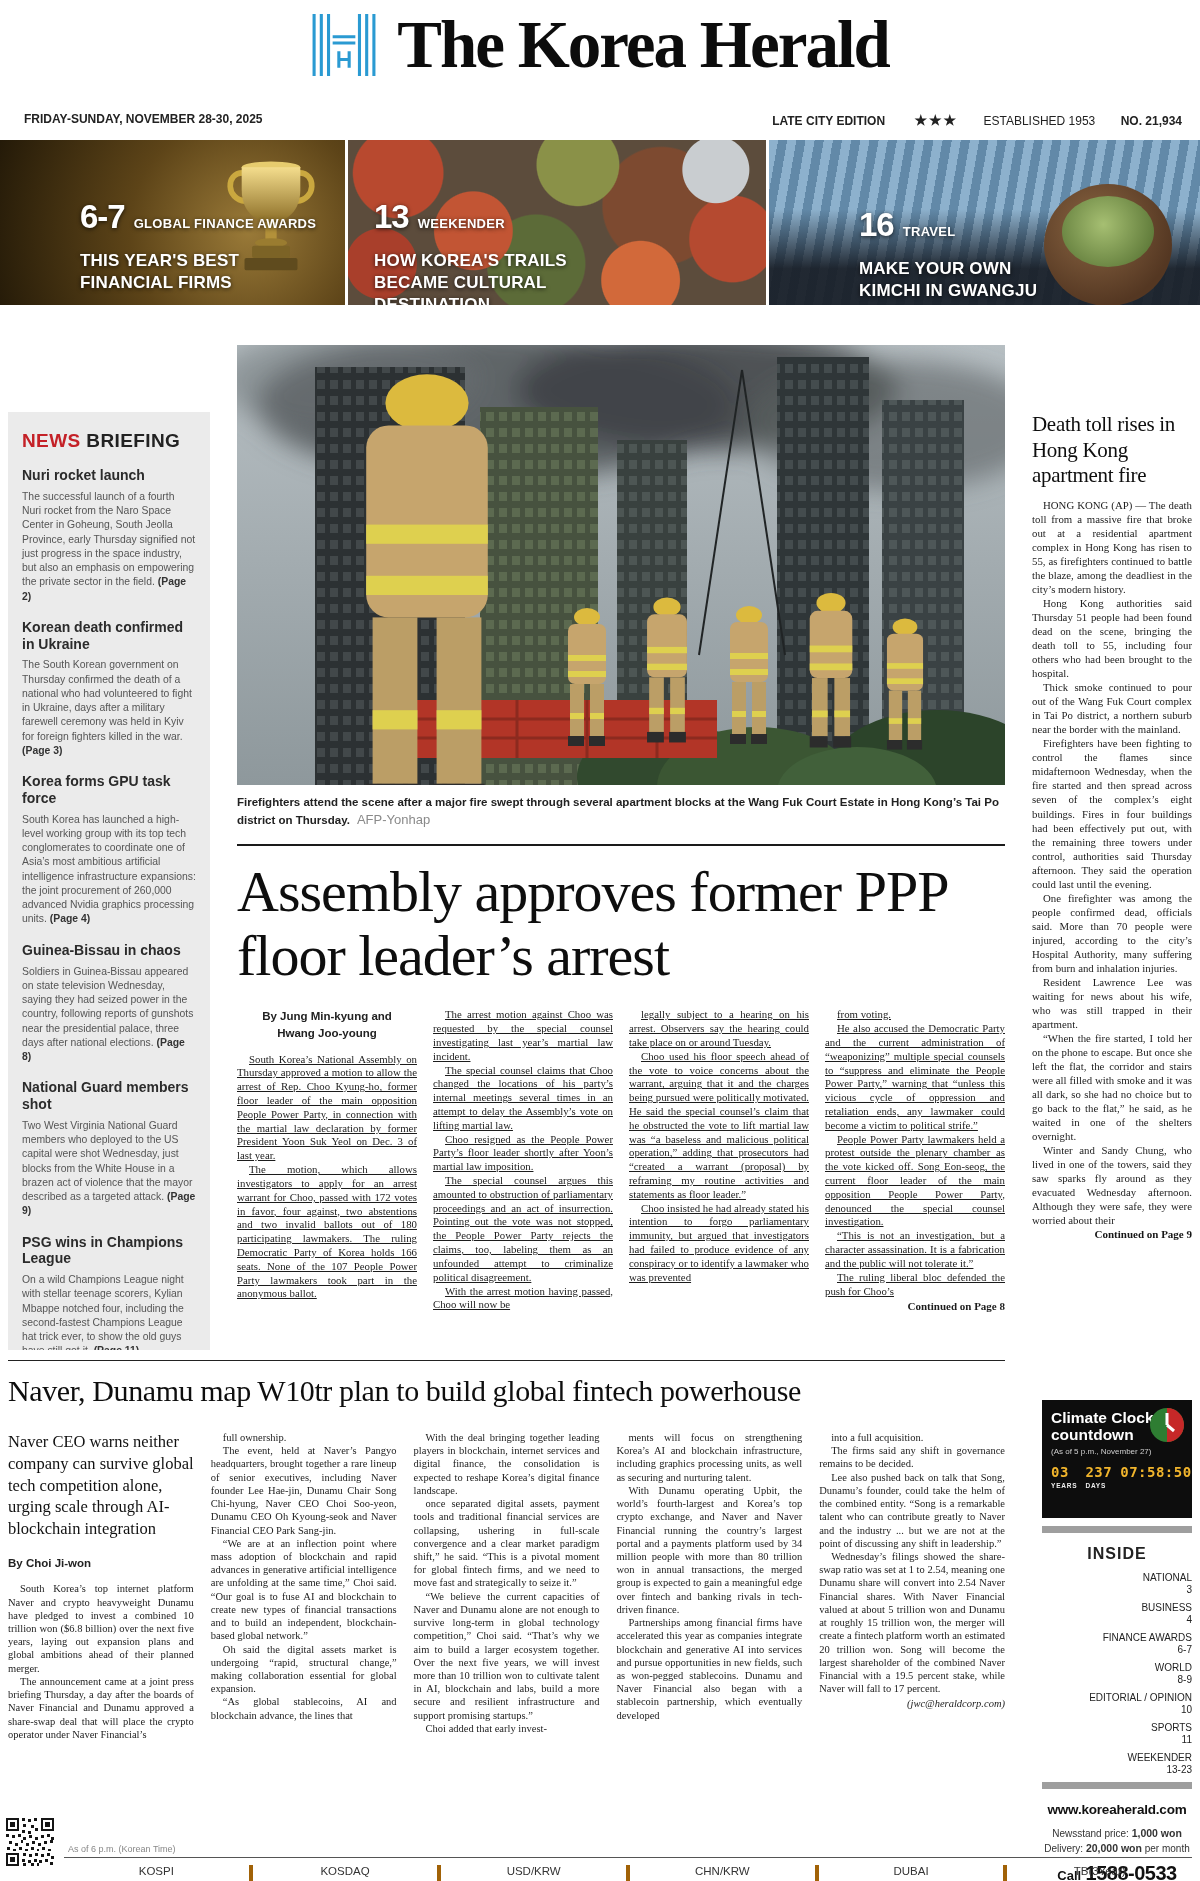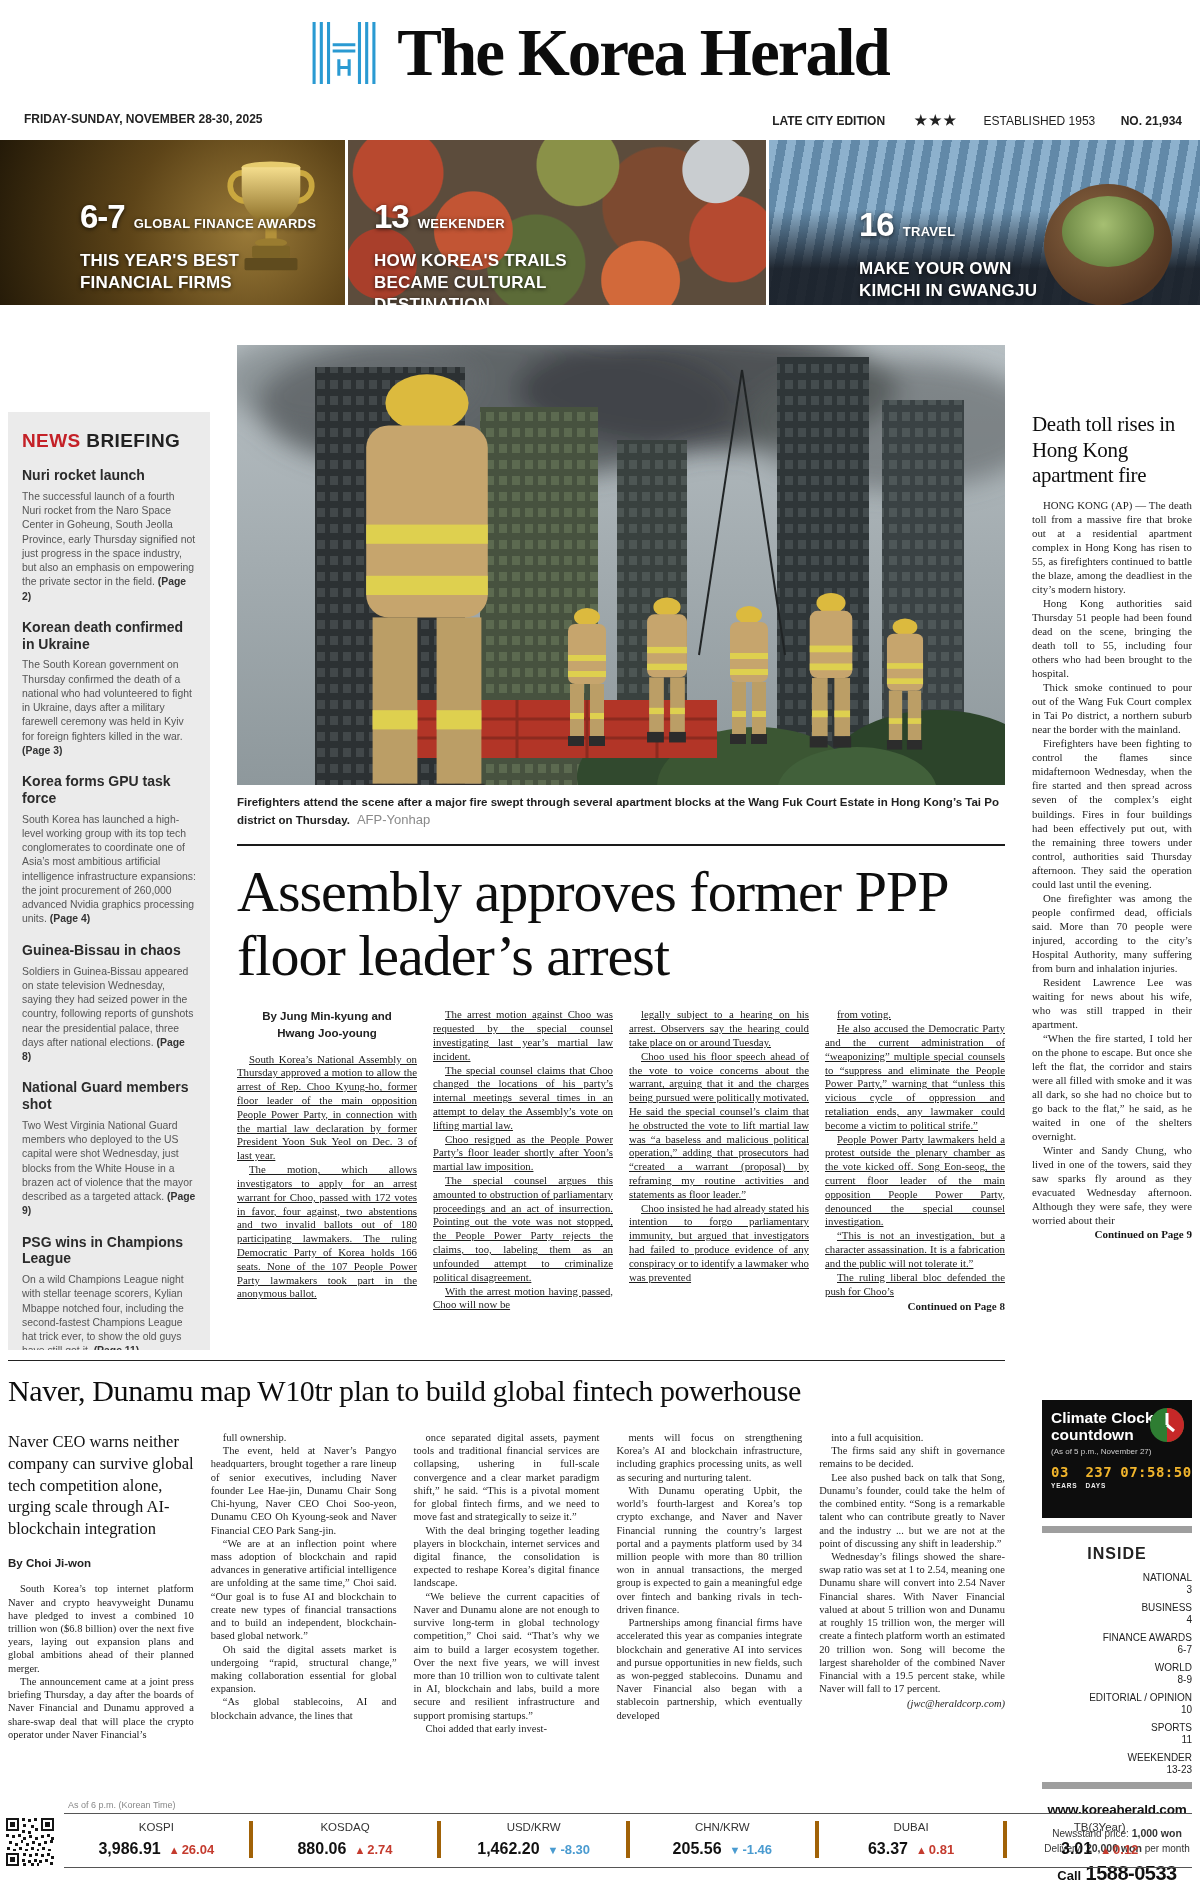--- a/index.html
+++ b/index.html
@@ -1,20 +1,20 @@
 <!DOCTYPE html>
 <html><head>
 <meta charset="utf-8">
 <style>
   html,body{margin:0;padding:0;background:#fff;}
   .page{position:relative;width:1200px;height:1881px;background:#fff;overflow:hidden;
         font-family:"Liberation Serif",serif;color:#161616;}
 
   
-  .masthead{position:absolute;top:14px;left:0;right:0;text-align:center;white-space:nowrap;}
+  .masthead{position:absolute;top:6px;left:0;right:0;text-align:center;white-space:nowrap;}
   .masthead .logo{display:inline-block;vertical-align:middle;margin-right:16px;}
   .mast-title{display:inline-block;vertical-align:middle;font-family:"Liberation Serif",serif;
               font-weight:bold;font-size:67px;letter-spacing:-2px;color:#0c0c0c;}
   .dateline{position:absolute;top:112px;left:24px;right:18px;display:flex;justify-content:space-between;
             font-family:"Liberation Sans",sans-serif;font-size:12px;font-weight:bold;color:#222;}
   .dl-right span{margin-left:22px;}
   .dl-right .stars{letter-spacing:2px;font-size:14px;margin-left:26px;}
   .dl-right .estab{font-weight:normal;}
 
   
@@ -117,21 +117,21 @@
   .priceline b{font-size:10.5px;}
   .callline{text-align:center;margin-top:8px;font-weight:bold;color:#111;}
   .callline .call{font-size:13px;}
   .callline .phone{font-size:20px;letter-spacing:-.5px;}
   .subsline{text-align:center;font-weight:bold;font-size:14px;color:#111;margin-top:1px;}
 
   
   .markets{position:absolute;left:0;top:1798px;width:1200px;height:83px;font-family:"Liberation Sans",sans-serif;}
   .qr{position:absolute;left:6px;top:20px;}
   .m-body{position:absolute;left:64px;right:8px;top:2px;}
-  .asof{font-size:9px;color:#888;padding-left:4px;}
+  .asof{font-size:9px;color:#888;padding-left:4px;margin-top:44px;}
   .m-row{display:flex;border-top:1px solid #555;border-bottom:1px solid #555;margin-top:3px;padding:7px 0 9px;}
   .mcell{flex:1;text-align:center;}
   .mcell + .mcell{border-left:4px solid #a16207;}
   .mlabel{font-size:11.5px;color:#333;margin-bottom:7px;}
   .mval .v{font-size:16px;font-weight:bold;color:#111;}
   .arrow{font-size:11px;margin:0 2px 0 8px;}
   .arrow.up::before{content:"▲";color:#c43b2e;}
   .arrow.down::before{content:"▼";color:#4a9bd0;}
   .chg{font-size:13px;font-weight:bold;}
   .chg.up{color:#c43b2e;}
@@ -401,22 +401,22 @@
           <div>
             <p>full ownership.</p>
             <p>The event, held at Naver’s Pangyo headquarters, brought together a rare lineup of senior executives, including Naver founder Lee Hae-jin, Dunamu Chair Song Chi-hyung, Naver CEO Choi Soo-yeon, Dunamu CEO Oh Kyoung-seok and Naver Financial CEO Park Sang-jin.</p>
             <p>“We are at an inflection point where mass adoption of blockchain and rapid advances in generative artificial intelligence are unfolding at the same time,” Choi said. “Our goal is to fuse AI and blockchain to create new types of financial transactions and to build an independent, blockchain-based global network.”</p>
             <p>Oh said the digital assets market is undergoing “rapid, structural change,” making collaboration essential for global expansion.</p>
             <p>“As global stablecoins, AI and blockchain advance, the lines that</p>
           </div>
         </div>
       <div class="n-col">
           <div>
+            <p>With the deal bringing together leading players in blockchain, internet services and digital finance, the consolidation is expected to reshape Korea’s digital finance landscape.</p>
             <p>once separated digital assets, payment tools and traditional financial services are collapsing, ushering in full-scale convergence and a clear market paradigm shift,” he said. “This is a pivotal moment for global fintech firms, and we need to move fast and strategically to seize it.”</p>
-            <p>With the deal bringing together leading players in blockchain, internet services and digital finance, the consolidation is expected to reshape Korea’s digital finance landscape.</p>
             <p>“We believe the current capacities of Naver and Dunamu alone are not enough to survive long-term in global technology competition,” Choi said. “That’s why we aim to build a larger ecosystem together. Over the next five years, we will invest more than 10 trillion won to cultivate talent in AI, blockchain and labs, build a more secure and resilient infrastructure and support promising startups.”</p>
             <p>Choi added that early invest-</p>
           </div>
         </div>
       <div class="n-col">
           <div>
             <p>ments will focus on strengthening Korea’s AI and blockchain infrastructure, including graphics processing units, as well as securing and nurturing talent.</p>
             <p>With Dunamu operating Upbit, the world’s fourth-largest and Korea’s top crypto exchange, and Naver and Naver Financial running the country’s largest portal and a payments platform used by 34 million people with more than 80 trillion won in annual transactions, the merged group is expected to gain a meaningful edge over fintech and banking rivals in tech-driven finance.</p>
             <p>Partnerships among financial firms have accelerated this year as companies integrate blockchain and generative AI into services and pursue opportunities in new fields, such as won-pegged stablecoins. Dunamu and Naver Financial also began with a stablecoin partnership, which eventually developed</p>
           </div>

